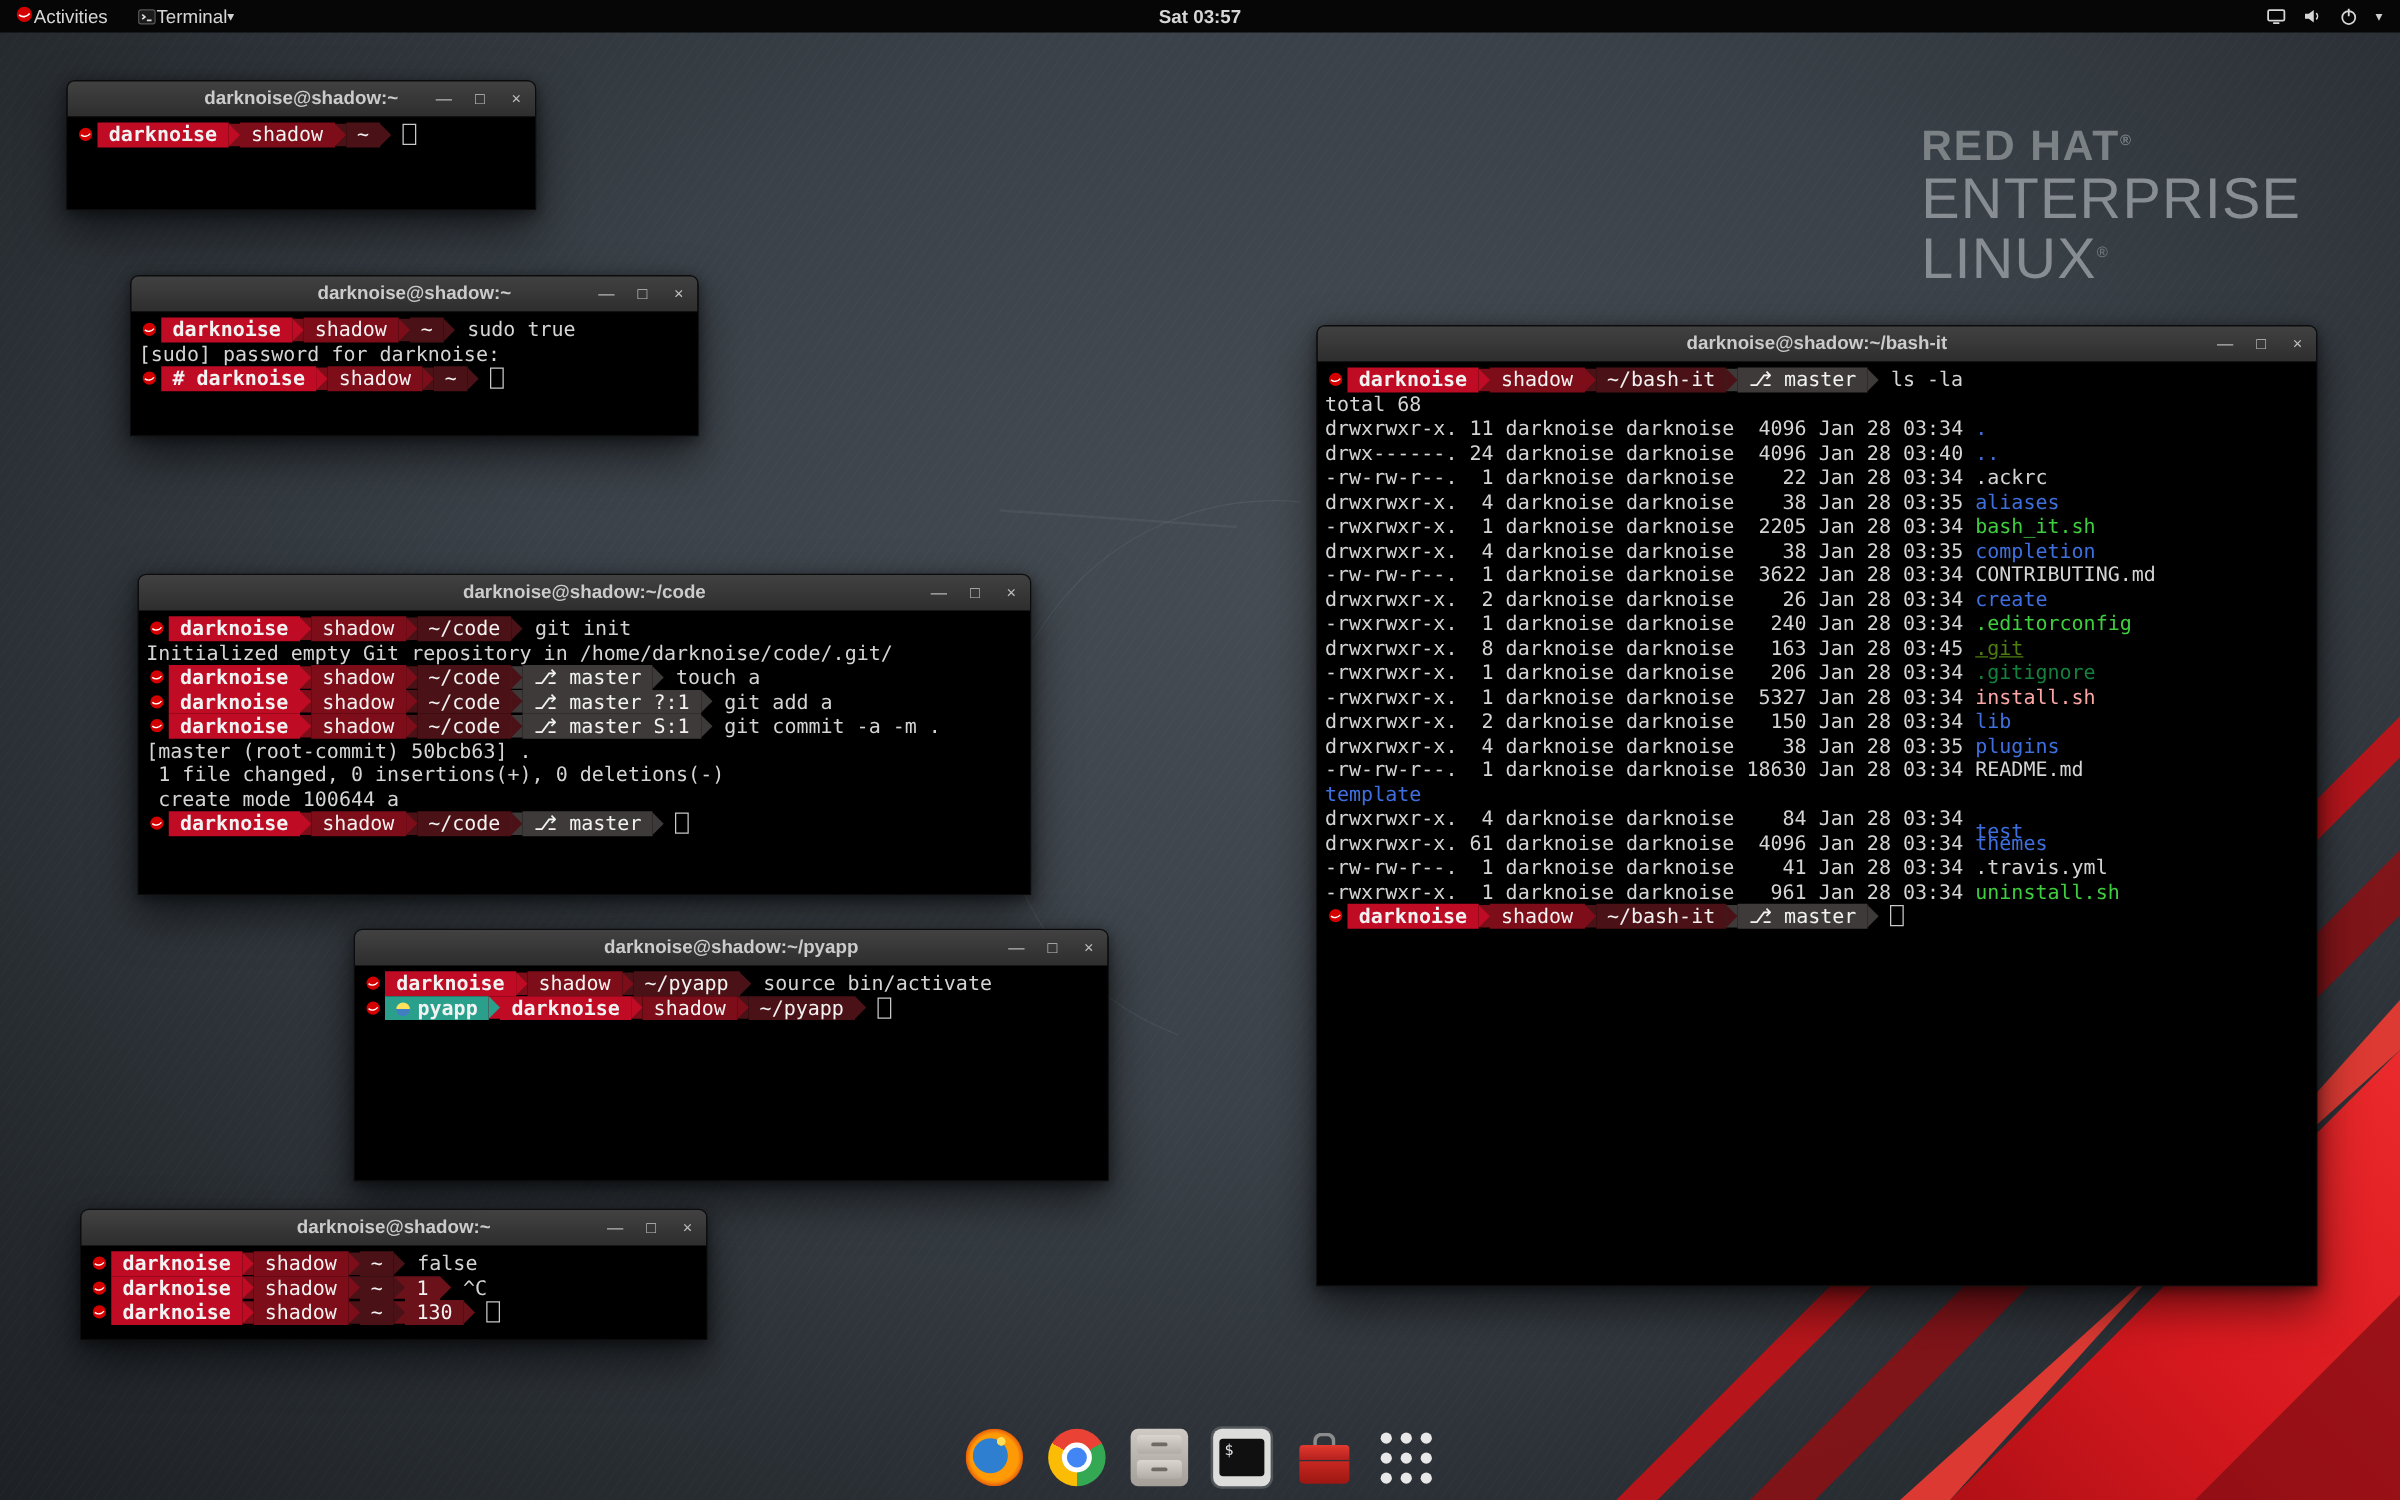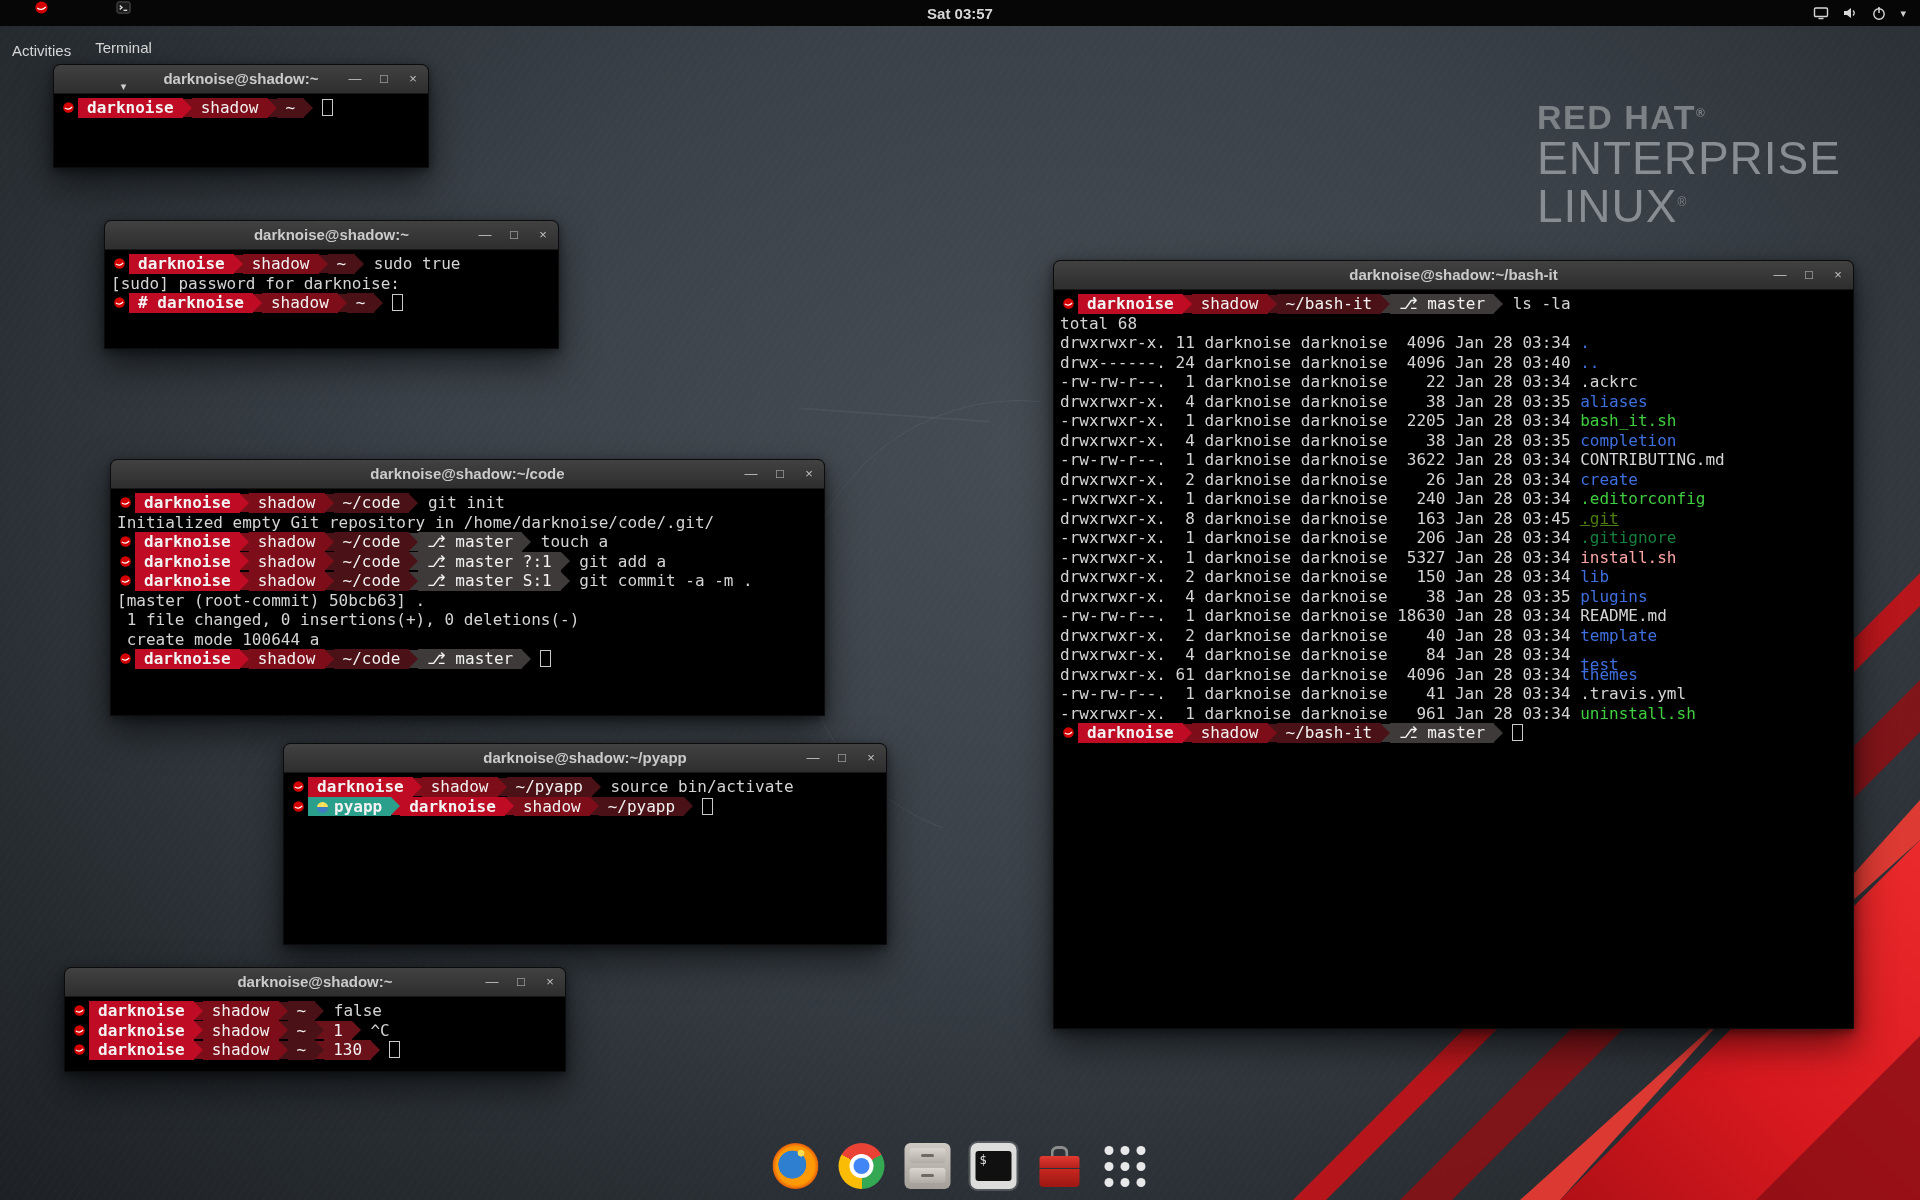--- a/index.html
+++ b/index.html
@@ -19,21 +19,21 @@
   .ribbons{position:absolute;left:0;top:0;z-index:1;}
   
   .brand{position:absolute;left:1537px;top:100px;z-index:1;line-height:1.04;}
   .brand-l1{font-size:34px;font-weight:bold;letter-spacing:1.5px;color:#7c8186;}
   .brand-l2,.brand-l3{font-size:46px;font-weight:400;letter-spacing:1px;color:#878d92;}
   .reg{font-size:12px;vertical-align:super;color:#7c8186;}
   
   .topbar{position:absolute;left:0;top:0;right:0;height:26px;background:#060606;z-index:50;
     display:flex;align-items:center;color:#d6d6d6;font-size:15px;}
   .tb-left{display:flex;align-items:center;height:100%;}
-  .tb-item{display:flex;align-items:center;gap:24px;padding:0 12px;height:100%;flex-direction:column;}
+  .tb-item{display:flex;align-items:center;gap:0;padding:0 12px;height:100%;}
   .tb-clock{position:absolute;left:50%;transform:translateX(-50%);font-weight:bold;}
   .tb-right{position:absolute;right:6px;top:0;height:100%;display:flex;align-items:center;gap:13px;padding:0 8px;}
   .tb-right svg{display:block;}
   .caret{font-size:11px;color:#cfcfcf;}
   .mini-term{display:inline-flex;}
   
   .window{position:absolute;z-index:10;border:1px solid #0c0c0c;border-radius:7px 7px 0 0;
     box-shadow:0 16px 36px rgba(0,0,0,0.55), 0 3px 10px rgba(0,0,0,0.45);background:#000;}
   .titlebar{position:absolute;left:0;right:0;top:0;height:28px;border-radius:6px 6px 0 0;
     background:linear-gradient(#414141,#2e2e2e);border-bottom:1px solid #171717;}
@@ -302,21 +302,21 @@
       <div class="term-line"><span class="t-text">drwxrwxr-x.  4 darknoise darknoise    38 Jan 28 03:35 </span><span class="t-text" style="color: rgb(63, 111, 222);">completion</span></div>
       <div class="term-line"><span class="t-text">-rw-rw-r--.  1 darknoise darknoise  3622 Jan 28 03:34 CONTRIBUTING.md</span></div>
       <div class="term-line"><span class="t-text">drwxrwxr-x.  2 darknoise darknoise    26 Jan 28 03:34 </span><span class="t-text" style="color: rgb(63, 111, 222);">create</span></div>
       <div class="term-line"><span class="t-text">-rwxrwxr-x.  1 darknoise darknoise   240 Jan 28 03:34 </span><span class="t-text" style="color: rgb(63, 206, 63);">.editorconfig</span></div>
       <div class="term-line"><span class="t-text">drwxrwxr-x.  8 darknoise darknoise   163 Jan 28 03:45 </span><span class="t-text" style="color: #4d7c0f; text-decoration: underline;">.git</span></div>
       <div class="term-line"><span class="t-text">-rwxrwxr-x.  1 darknoise darknoise   206 Jan 28 03:34 </span><span class="t-text" style="color: #15803d;">.gitignore</span></div>
       <div class="term-line"><span class="t-text">-rwxrwxr-x.  1 darknoise darknoise  5327 Jan 28 03:34 </span><span class="t-text" style="color: #fca5a5;">install.sh</span></div>
       <div class="term-line"><span class="t-text">drwxrwxr-x.  2 darknoise darknoise   150 Jan 28 03:34 </span><span class="t-text" style="color: rgb(63, 111, 222);">lib</span></div>
       <div class="term-line"><span class="t-text">drwxrwxr-x.  4 darknoise darknoise    38 Jan 28 03:35 </span><span class="t-text" style="color: rgb(63, 111, 222);">plugins</span></div>
       <div class="term-line"><span class="t-text">-rw-rw-r--.  1 darknoise darknoise 18630 Jan 28 03:34 README.md</span></div>
-      <div class="term-line"><span class="t-text">drwxrwxr-x.  2 darknoise darknoise    40 Jan 28 03:34 </span><span class="t-text" style="color: rgb(63, 111, 222);">template</span></div>
+      <div class="term-line"><span class="t-text" style="color: rgb(63, 111, 222);">template</span></div>
       <div class="term-line"><span class="t-text">drwxrwxr-x.  4 darknoise darknoise    84 Jan 28 03:34 </span><span class="t-text" style="color: rgb(63, 111, 222); margin-top: 20px;">test</span></div>
       <div class="term-line"><span class="t-text">drwxrwxr-x. 61 darknoise darknoise  4096 Jan 28 03:34 </span><span class="t-text" style="color: rgb(63, 111, 222);">themes</span></div>
       <div class="term-line"><span class="t-text">-rw-rw-r--.  1 darknoise darknoise    41 Jan 28 03:34 .travis.yml</span></div>
       <div class="term-line"><span class="t-text">-rwxrwxr-x.  1 darknoise darknoise   961 Jan 28 03:34 </span><span class="t-text" style="color: rgb(63, 206, 63);">uninstall.sh</span></div>
       <div class="term-line"><span class="prompt-icon"><svg viewBox="0 0 16 16" width="13" height="13">
             <circle cx="8" cy="8" r="6.5" fill="#d40000"></circle>
             <path d="M3.5 8.5c2.5 2.2 6.5 2 9-1.2" stroke="#fff" stroke-width="1.4" fill="none"></path>
           </svg></span><span class="pl-seg" style="background: rgb(191, 11, 35); font-weight: bold;">darknoise</span><span class="pl-arrow" style="border-left-color: rgb(191, 11, 35); background: rgb(125, 13, 24);"></span><span class="pl-seg" style="background: rgb(125, 13, 24);">shadow</span><span class="pl-arrow" style="border-left-color: rgb(125, 13, 24); background: rgb(74, 18, 22);"></span><span class="pl-seg" style="background: rgb(74, 18, 22);">~/bash-it</span><span class="pl-arrow" style="border-left-color: rgb(74, 18, 22); background: rgb(63, 58, 58);"></span><span class="pl-seg" style="background: rgb(63, 58, 58);">⎇ master</span><span class="pl-arrow" style="border-left-color: rgb(63, 58, 58);"></span><span class="cursor"></span></div>
     </div>
 </div>

